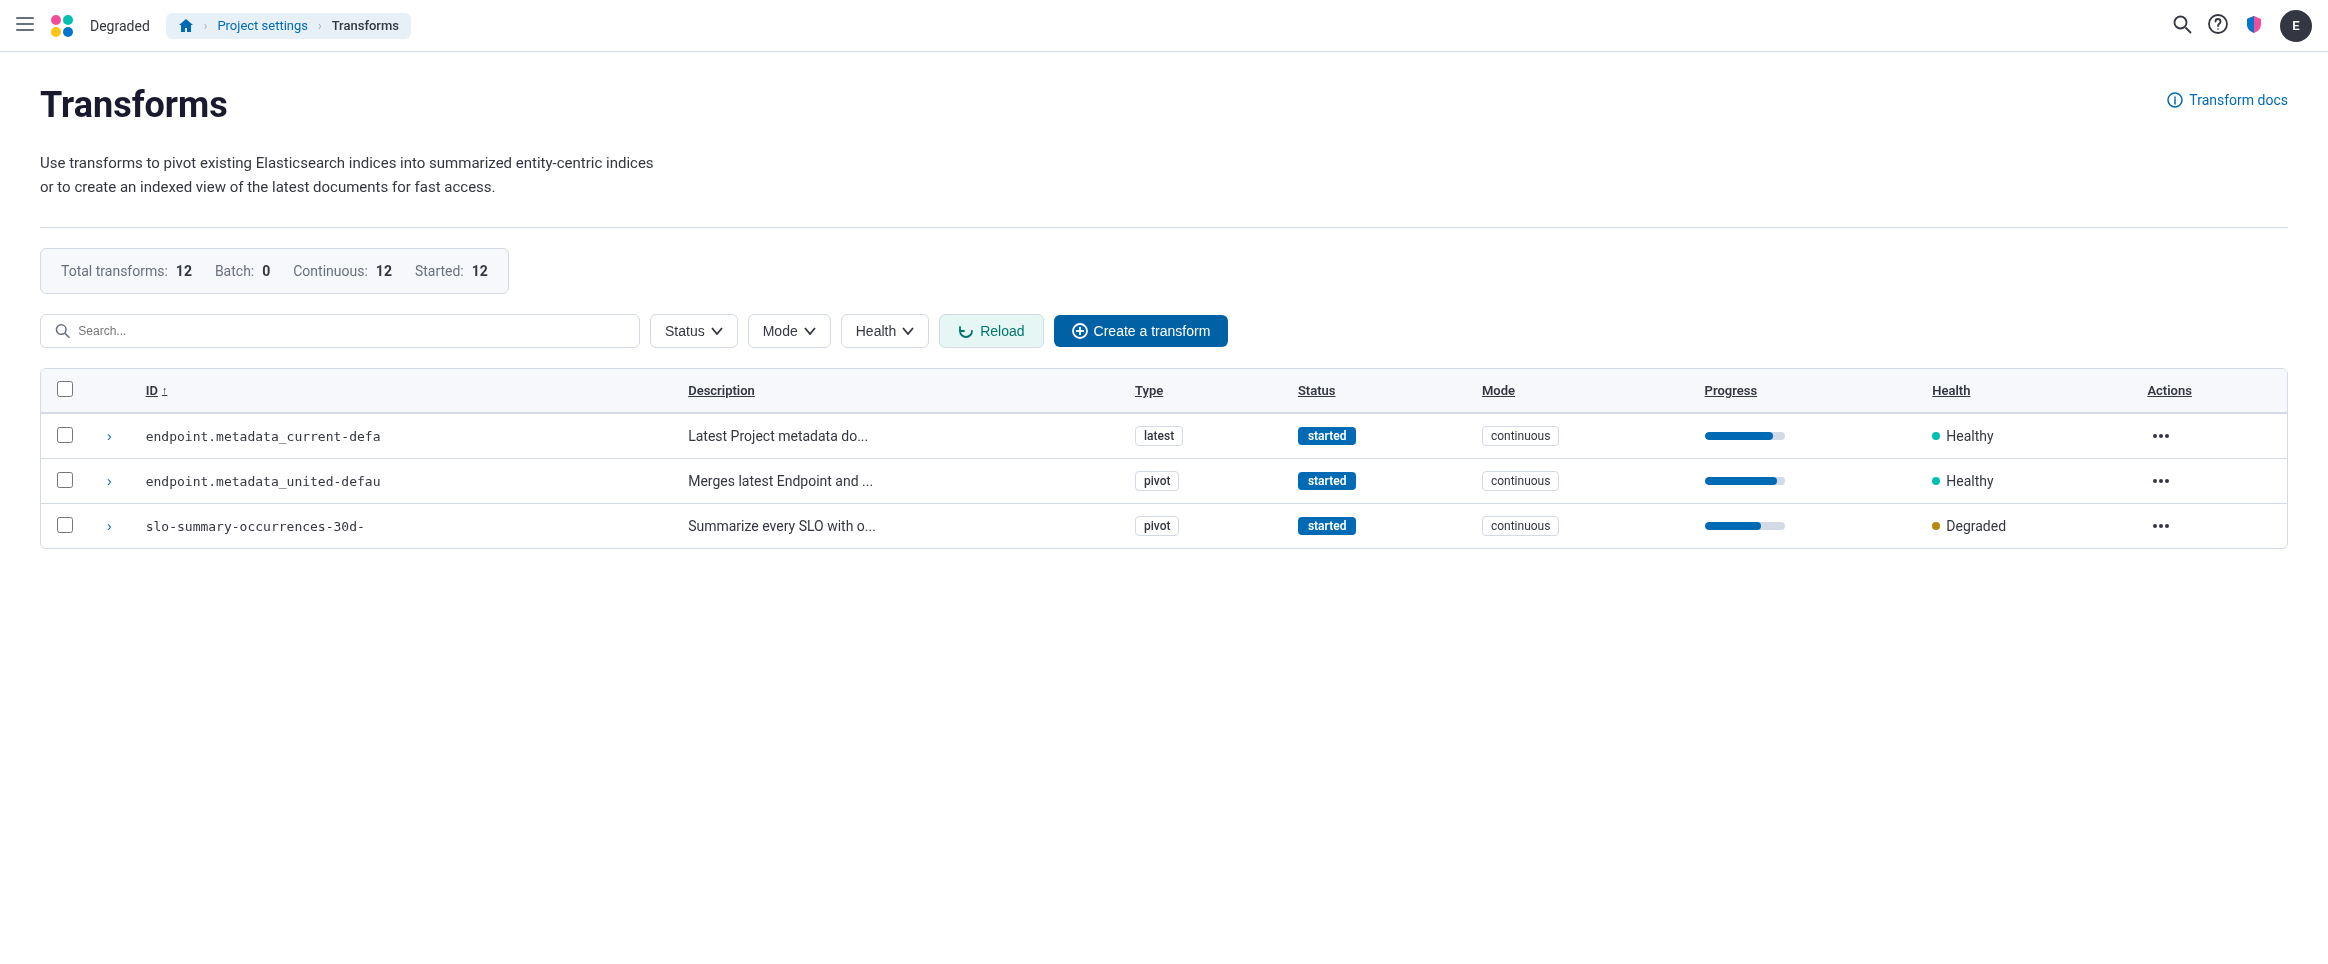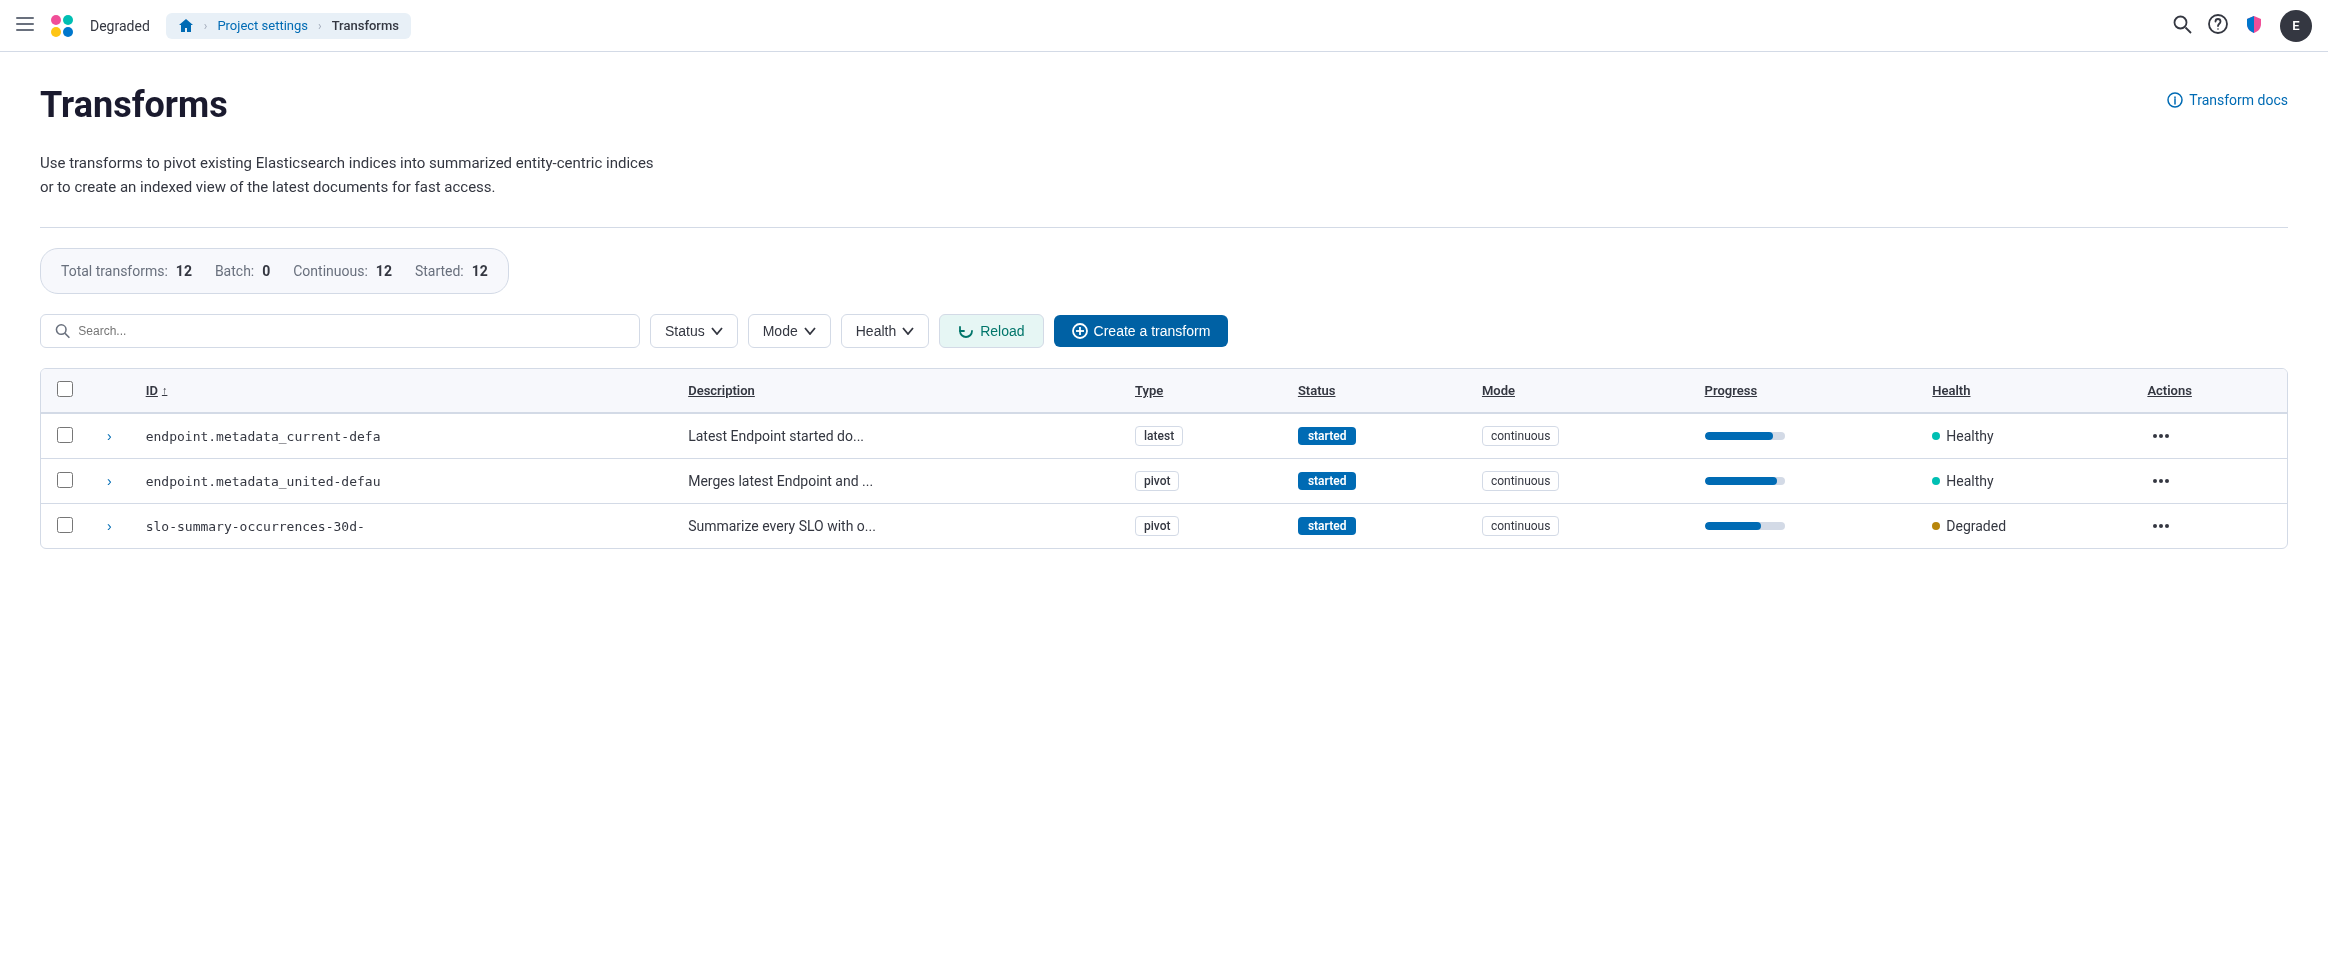--- a/index.html
+++ b/index.html
@@ -52,21 +52,21 @@
       color: #006bb4; font-size: 14px; cursor: pointer; text-decoration: none;
       white-space: nowrap; margin-top: 8px;
     }
     .transform-docs-link svg { width: 16px; height: 16px; }
     .page-description { font-size: 15px; color: #343741; line-height: 1.6; margin-bottom: 28px; }
 
     .divider { border: none; border-top: 1px solid #d3dae6; margin: 0 0 20px 0; }
 
     
     .stats-bar {
-      background: #f7f8fc; border: 1px solid #d3dae6; border-radius: 18px;
+      background: #f7f8fc; border: 1px solid #d3dae6; border-radius: 6px;
       padding: 14px 20px; display: inline-flex; align-items: center; gap: 8px;
       font-size: 14px; color: #343741; margin-bottom: 20px;
     }
     .stats-bar .label { color: #69707d; }
     .stats-bar .value { font-weight: 700; }
 
     
     .toolbar { display: flex; align-items: center; gap: 10px; margin-bottom: 20px; }
     .search-box {
       flex: 1; max-width: 600px;
@@ -327,21 +327,21 @@
       </thead>
       <tbody id="table-body">
       <tr>
     <td class="checkbox-col">
       <input type="checkbox" style="">
     </td>
     <td class="expand-col">
       <button class="expand-btn">›</button>
     </td>
     <td style="font-family: monospace; font-size: 13px;">endpoint.metadata_current-defa</td>
-    <td>Latest Endpoint started do...</td>
+    <td>Latest Project metadata do...</td>
     <td><span class="type-badge">latest</span></td>
     <td><span class="status-badge-started">started</span></td>
     <td><span class="mode-badge">continuous</span></td>
     <td>
       <div class="progress-bar-bg">
         <div class="progress-bar-fill" style="width:85%"></div>
       </div>
     </td>
     <td>
       <div class="health-healthy">

